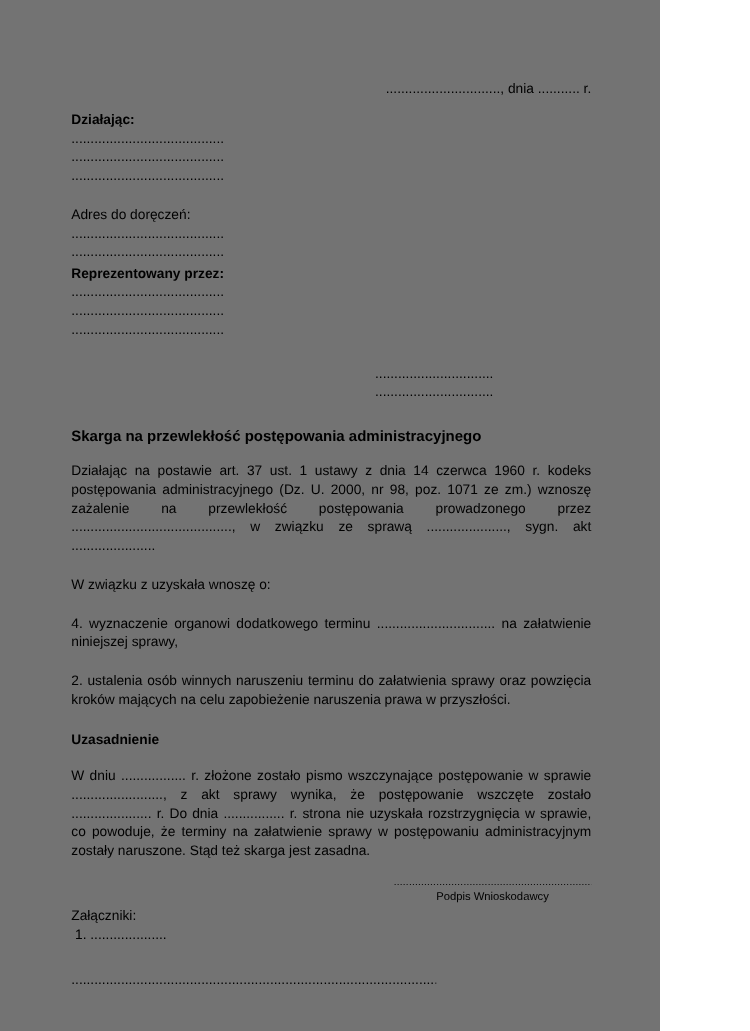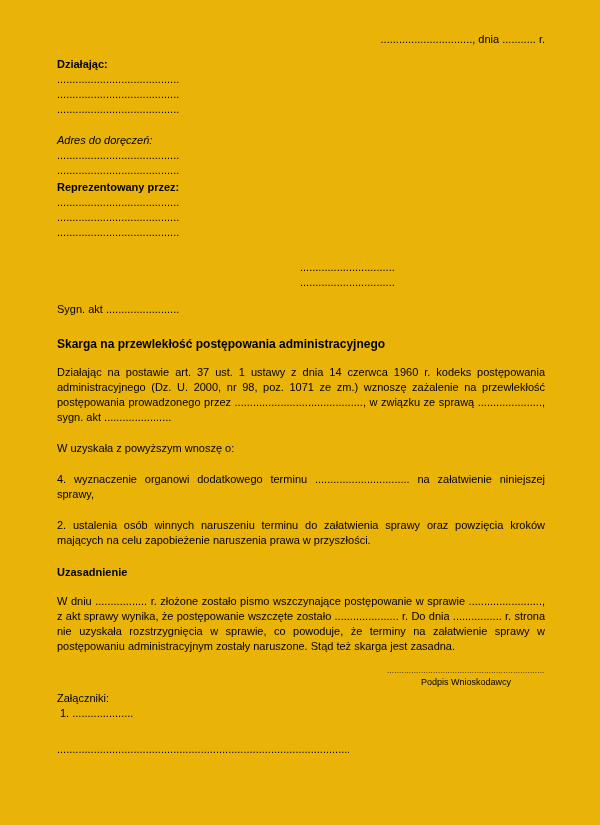--- a/index.html
+++ b/index.html
@@ -4,34 +4,34 @@
 <style>
   * { margin: 0; padding: 0; box-sizing: border-box; }
   html, body { background: #ffffff; }
   body {
     width: 600px; height: 825px;
     font-family: "Liberation Sans", sans-serif;
     color: #000000;
     overflow: hidden;
   }
   .page {
-    width: 600px; height: 825px;
-    padding: 32px 55px 0 57px;
-    background: #eab308;
+    width: 528px; height: 825px;
+    padding: 64px 55px 0 57px;
+    background: #737373;
     position: relative;
   }
   .t { font-size: 11px; line-height: 15px; }
   .bold { font-weight: bold; }
   .right { text-align: right; }
   .center { text-align: left; }
   .justify { text-align: justify; }
   .dots { white-space: nowrap; overflow: hidden; }
   .date-line { margin-top: 0; }
   .party-label { margin-top: 10px; }
-  .addr-label { margin-top: 16px; font-style: italic; }
+  .addr-label { margin-top: 16px; }
   .repr-label { margin-top: 2px; }
   .authority-block { margin-top: 20px; margin-left: 243px; width: 100px; }
   .sygn-line { margin-top: 12px; }
   .doc-title { margin-top: 19px; font-size: 12px; line-height: 16px; }
   .intro-par { margin-top: 13px; }
   .request-intro { margin-top: 16px; }
   .request-item { margin-top: 16px; }
   .just-heading { margin-top: 17px; font-size: 11px; }
   .just-par { margin-top: 14px; }
   .signature-block { margin-top: 12px; margin-left: auto; width: 158px; }
@@ -60,27 +60,26 @@
   <div class="t bold repr-label">Reprezentowany przez:</div>
   <div class="t dots">........................................</div>
   <div class="t dots">........................................</div>
   <div class="t dots">........................................</div>
 
   <div class="authority-block">
     <div class="t dots">...............................</div>
     <div class="t dots">...............................</div>
   </div>
 
-  <div class="t sygn-line">Sygn. akt ........................</div>
 
   <div class="t bold center doc-title">Skarga na przewlekłość postępowania administracyjnego</div>
 
   <div class="t justify intro-par">Działając na postawie art. 37 ust. 1 ustawy z dnia 14 czerwca 1960 r. kodeks postępowania administracyjnego (Dz. U. 2000, nr 98, poz. 1071 ze zm.) wznoszę zażalenie na przewlekłość postępowania prowadzonego przez .........................................., w związku ze sprawą ....................., sygn. akt ......................</div>
 
-  <div class="t request-intro">W uzyskała z powyższym wnoszę o:</div>
+  <div class="t request-intro">W związku z uzyskała wnoszę o:</div>
 
   <div class="t justify request-item">4. wyznaczenie organowi dodatkowego terminu ............................... na załatwienie niniejszej sprawy,</div>
   <div class="t justify request-item">2. ustalenia osób winnych naruszeniu terminu do załatwienia sprawy oraz powzięcia kroków mających na celu zapobieżenie naruszenia prawa w przyszłości.</div>
 
   <div class="t bold center just-heading">Uzasadnienie</div>
 
   <div class="t justify just-par">W dniu ................. r. złożone zostało pismo wszczynające postępowanie w sprawie ........................, z akt sprawy wynika, że postępowanie wszczęte zostało ..................... r. Do dnia ................ r. strona nie uzyskała rozstrzygnięcia w sprawie, co powoduje, że terminy na załatwienie sprawy w postępowaniu administracyjnym zostały naruszone. Stąd też skarga jest zasadna.</div>
 
   <div class="signature-block">
     <div class="signature-dots dots">................................................................................</div>

